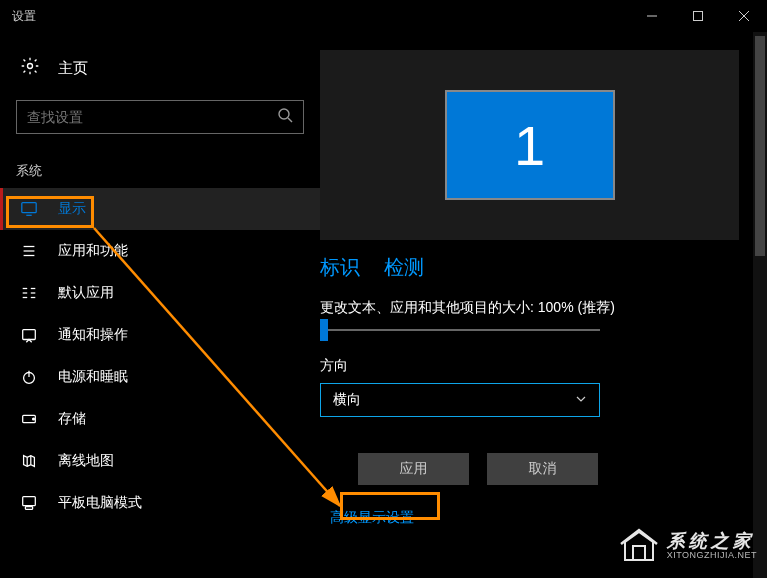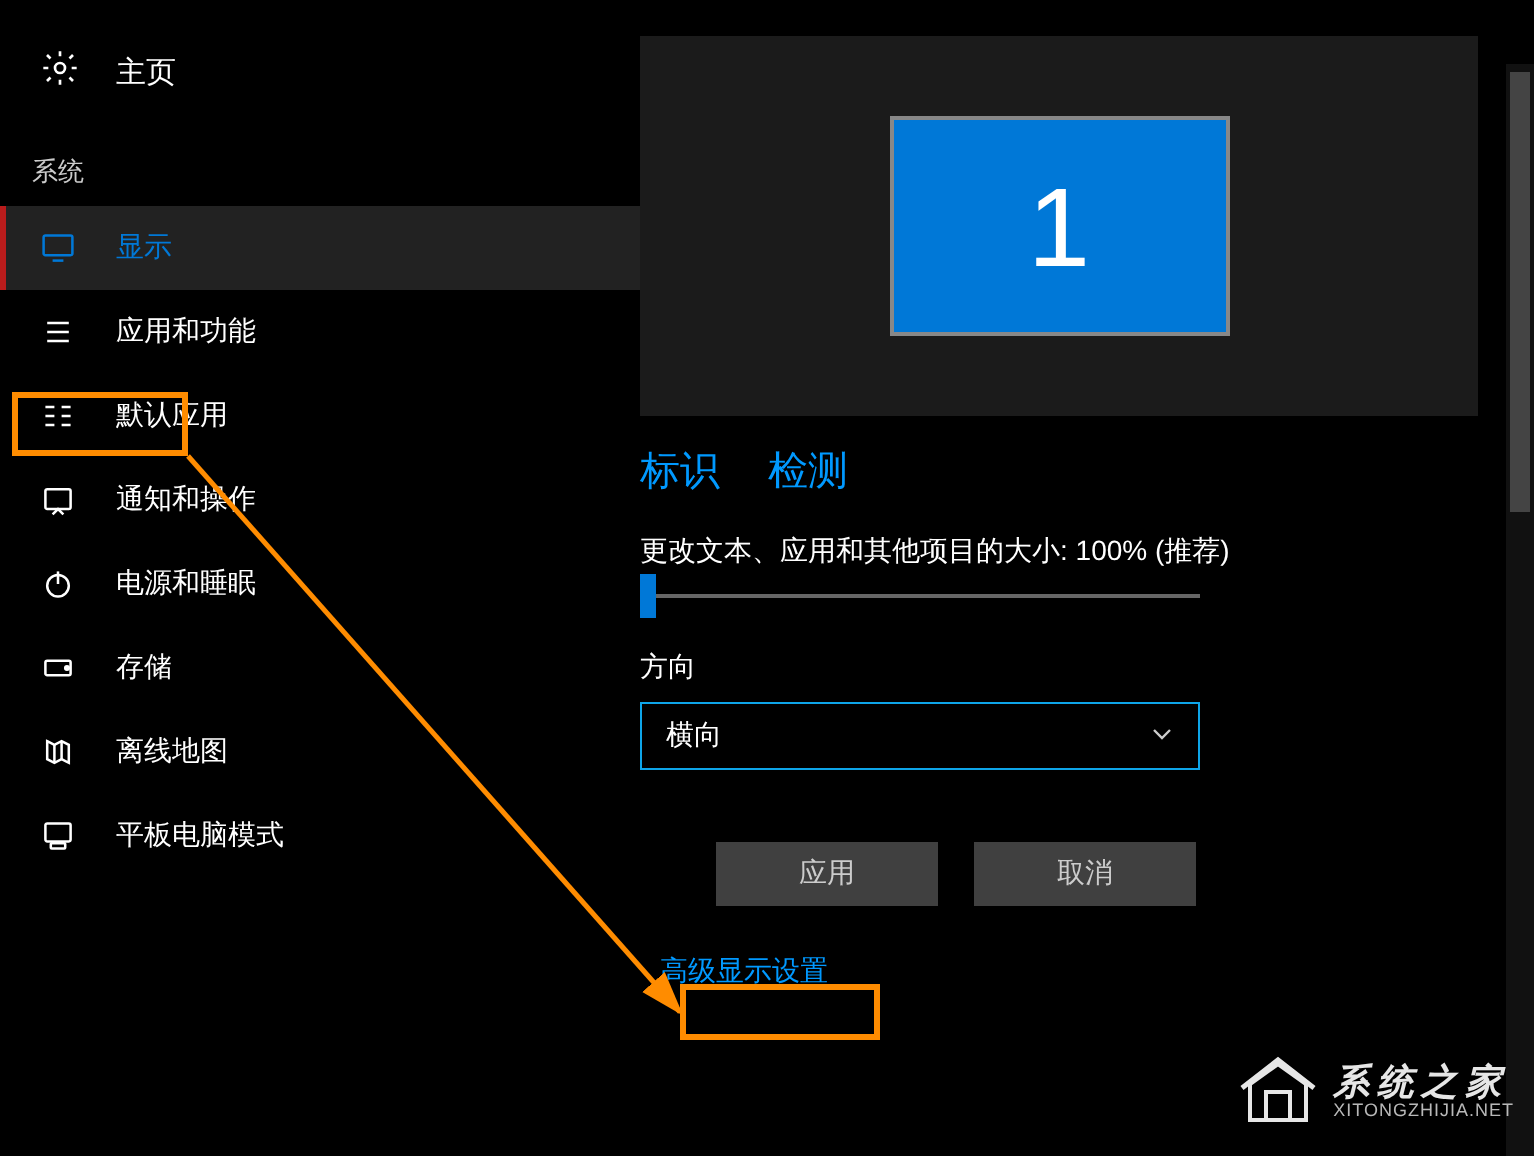--- a/index.html
+++ b/index.html
@@ -43,33 +43,65 @@
 .watermark-text { text-align: left; line-height: 1.05; }
 .watermark-text .cn { font-size: 18px; font-weight: bold; letter-spacing: 4px; font-style: italic; }
 .watermark-text .en { font-size: 9px; letter-spacing: 0.5px; color: #ccc; text-align: center; }
 .scrollbar { position: absolute; right: 0; top: 32px; width: 14px; bottom: 0; background: #111; }
 .scrollbar-thumb { position: absolute; right: 2px; top: 4px; width: 10px; height: 220px; background: #444; }
 </style>
 </head>
 <body>
 
 <div class="window">
+  <div class="titlebar">
+    <span>设置</span>
+    <div class="titlebar-controls">
+      <div class="titlebar-btn">
+        <svg width="10" height="10" viewBox="0 0 10 10">
+            <line x1="0" y1="5" x2="10" y2="5" stroke="#ccc" stroke-width="1"></line>
+          </svg>
+      </div>
+      <div class="titlebar-btn">
+        <svg width="10" height="10" viewBox="0 0 10 10">
+            <rect x="0.5" y="0.5" width="9" height="9" fill="none" stroke="#ccc" stroke-width="1"></rect>
+          </svg>
+      </div>
+      <div class="titlebar-btn">
+        <svg width="10" height="10" viewBox="0 0 10 10">
+            <line x1="0" y1="0" x2="10" y2="10" stroke="#ccc"></line>
+            <line x1="10" y1="0" x2="0" y2="10" stroke="#ccc"></line>
+          </svg>
+      </div>
+    </div>
+  </div>
 
   <div class="content">
     <div class="sidebar">
       <div class="home-row">
         <span class="gear-icon">
           <svg viewBox="0 0 24 24" fill="none" stroke="#fff" stroke-width="1.6">
               <circle cx="12" cy="12" r="3"></circle>
               <path d="M12 2v3M12 19v3M4.2 4.2l2.1 2.1M17.7 17.7l2.1 2.1M2 12h3M19 12h3M4.2 19.8l2.1-2.1M17.7 6.3l2.1-2.1"></path>
             </svg>
         </span>
         <span class="home-label">主页</span>
       </div>
 
+      <div class="search-wrap">
+        <div class="search-box">
+          <input type="text" placeholder="查找设置" style="">
+          <span class="sicon">
+            <svg width="16" height="16" viewBox="0 0 16 16" fill="none" stroke="#999" stroke-width="1.4">
+                <circle cx="7" cy="7" r="5"></circle>
+                <line x1="11" y1="11" x2="15" y2="15"></line>
+              </svg>
+          </span>
+        </div>
+      </div>
 
       <div class="section-label">系统</div>
 
       <div class="nav-item active">
         <span class="nav-icon">
             <svg viewBox="0 0 20 20">
               <rect x="2" y="3" width="16" height="11" rx="1"></rect>
               <line x1="7" y1="17" x2="13" y2="17"></line>
             </svg>
           </span>

